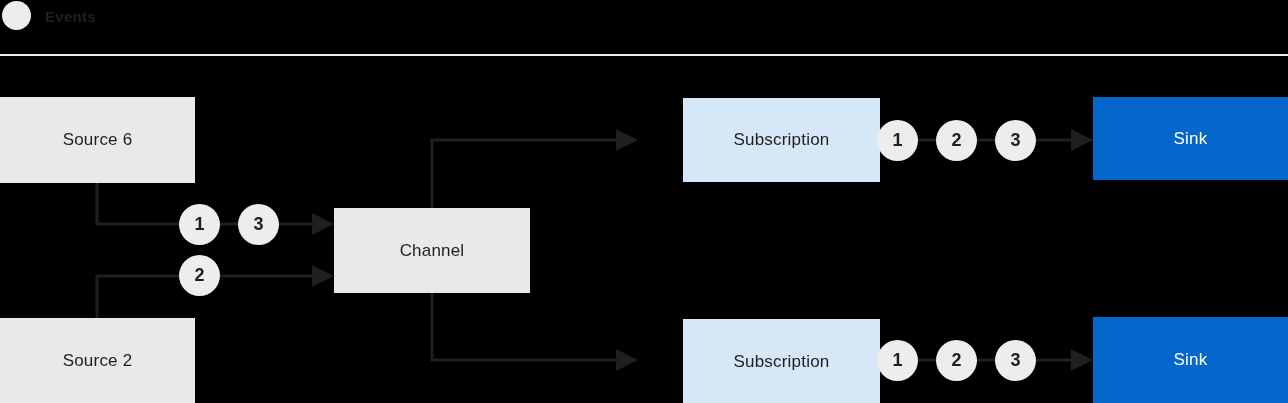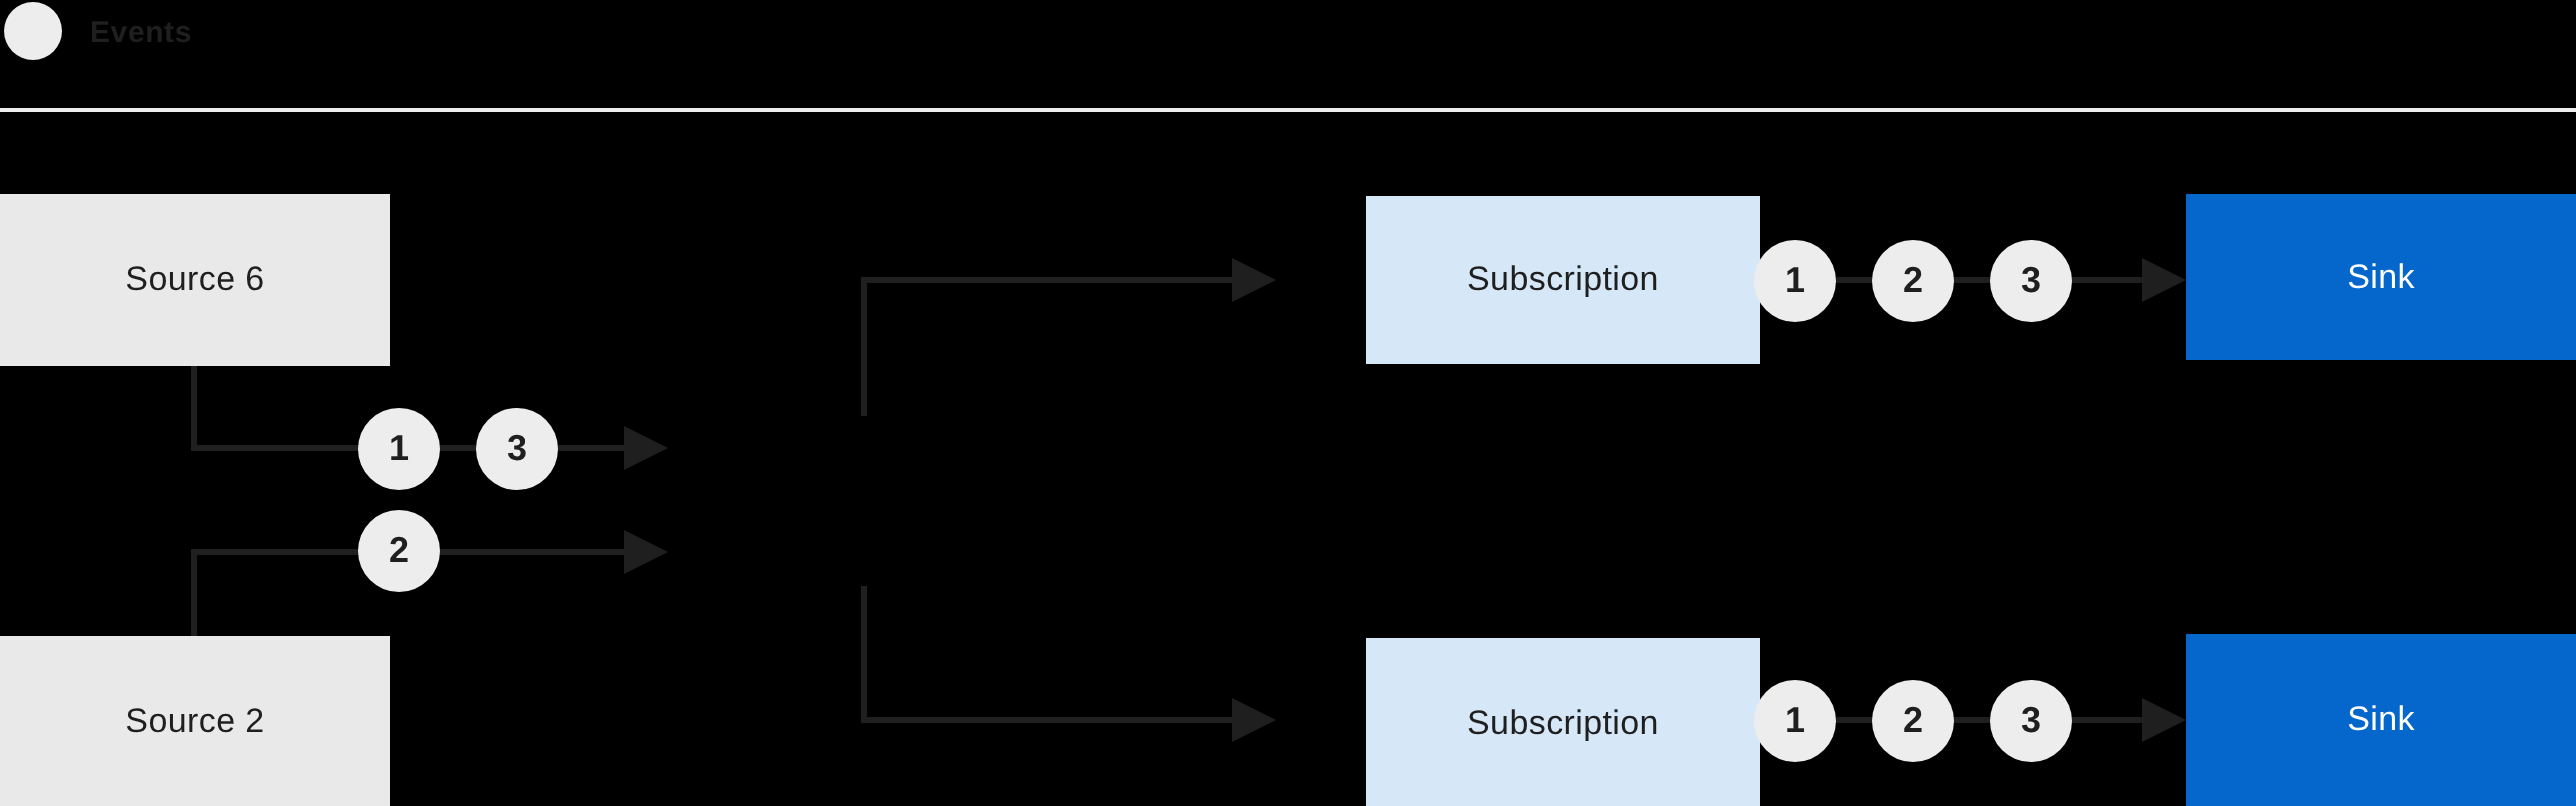--- a/index.html
+++ b/index.html
@@ -84,20 +84,23 @@
     <path d="M835,360 L1073,360"></path>
     <polygon points="1093,360 1071,349 1071,371"></polygon>
   </svg>
 
   <div id="source1" class="node gray">
     <span>Source 6</span>
   </div>
   <div id="source2" class="node gray">
     <span>Source 2</span>
   </div>
+  <div id="channel" class="node gray">
+    <span>Channel</span>
+  </div>
   <div id="sub1" class="node light-blue">
     <span>Subscription</span>
   </div>
   <div id="sub2" class="node light-blue">
     <span>Subscription</span>
   </div>
   <div id="sink1" class="node blue">
     <span>Sink</span>
   </div>
   <div id="sink2" class="node blue">

